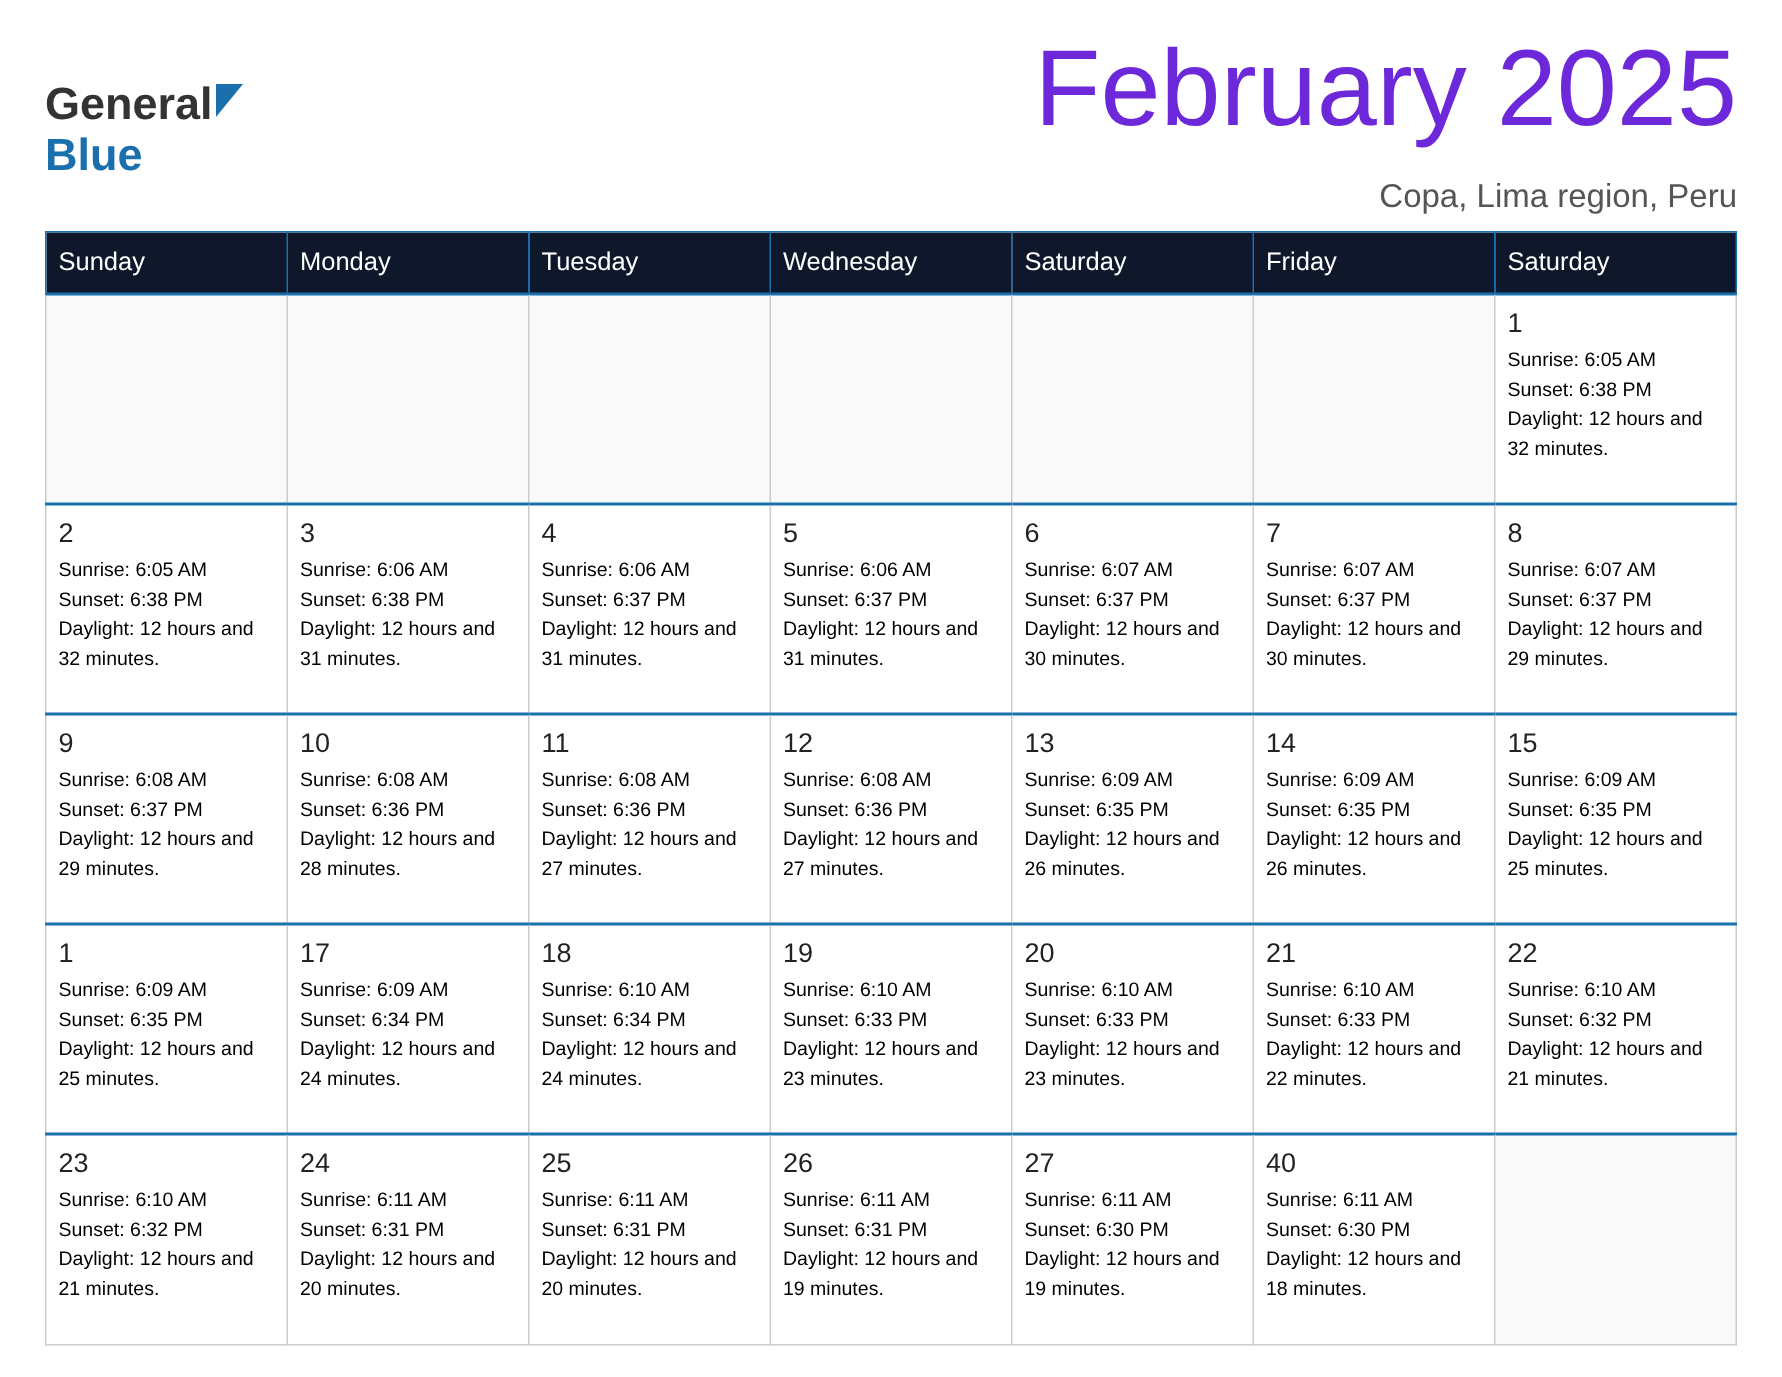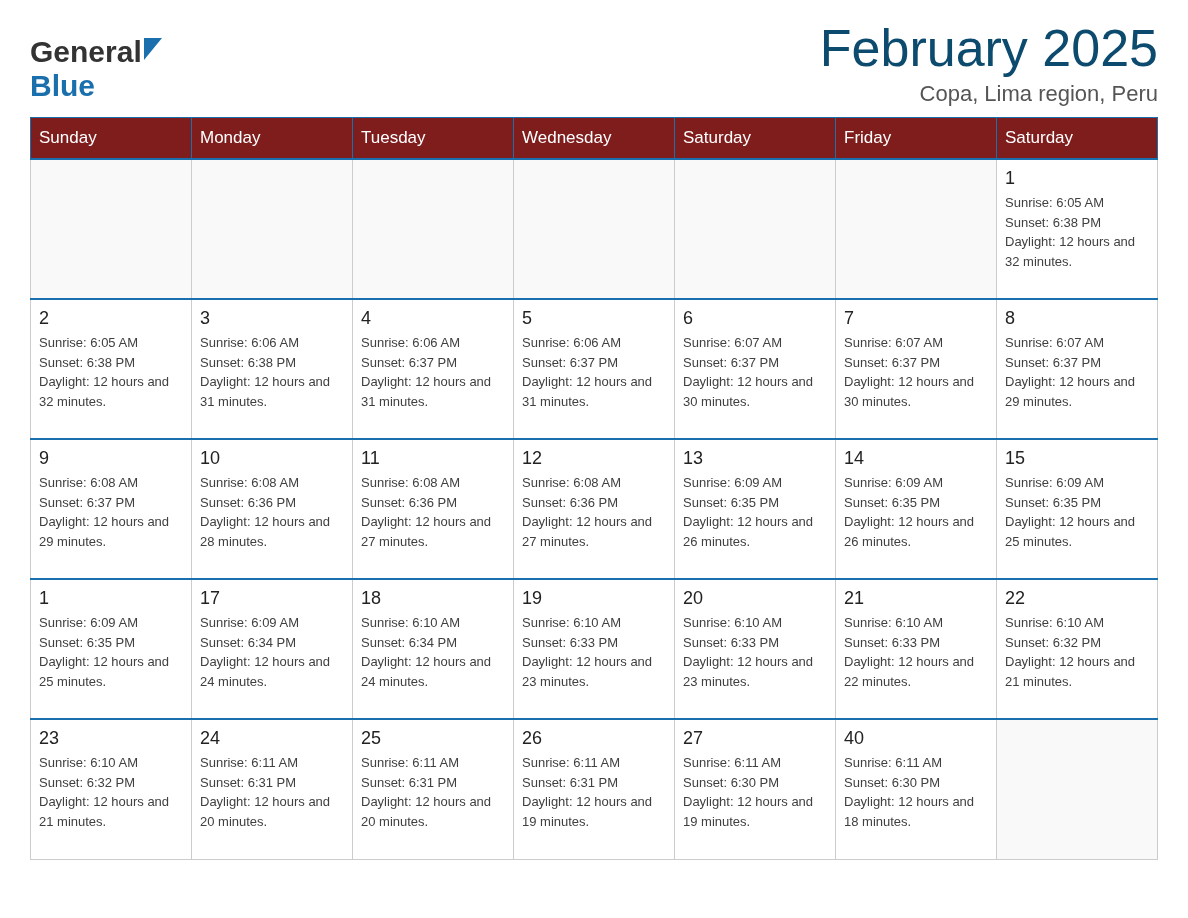--- a/index.html
+++ b/index.html
@@ -19,38 +19,38 @@
     .logo {
       display: flex;
       flex-direction: column;
       align-items: flex-start;
       padding-top: 10px;
     }
     .title-section {
       text-align: right;
     }
     .month-title {
-      font-size: 52px;
+      font-size: 72px;
       font-weight: normal;
-      color: #0c4a6e;
+      color: #6d28d9;
       line-height: 1.1;
       margin-left: 30px;
     }
     .location {
       font-size: 22px;
       color: #555;
-      margin-top: 4px;
+      margin-top: 19px;
     }
     .calendar {
       width: 100%;
       border-collapse: collapse;
       margin-top: 10px;
     }
     .calendar th {
-      background-color: #7f1d1d;
+      background-color: #0f172a;
       color: #fff;
       font-size: 17px;
       font-weight: normal;
       padding: 10px 8px;
       text-align: left;
       border: 1px solid #1a6fad;
     }
     .calendar td {
       border: 1px solid #ccc;
       vertical-align: top;
@@ -63,21 +63,21 @@
       border-top: 2px solid #1a6fad;
     }
     .day-number {
       font-size: 18px;
       color: #222;
       font-weight: normal;
       margin-bottom: 4px;
     }
     .day-info {
       font-size: 13px;
-      color: #404040;
+      color: #000000;
       line-height: 1.5;
     }
     .empty-cell {
       background: #f9f9f9;
     }
     .logo-wrapper {
       display: flex;
       align-items: center;
     }
     .logo-text-general {

